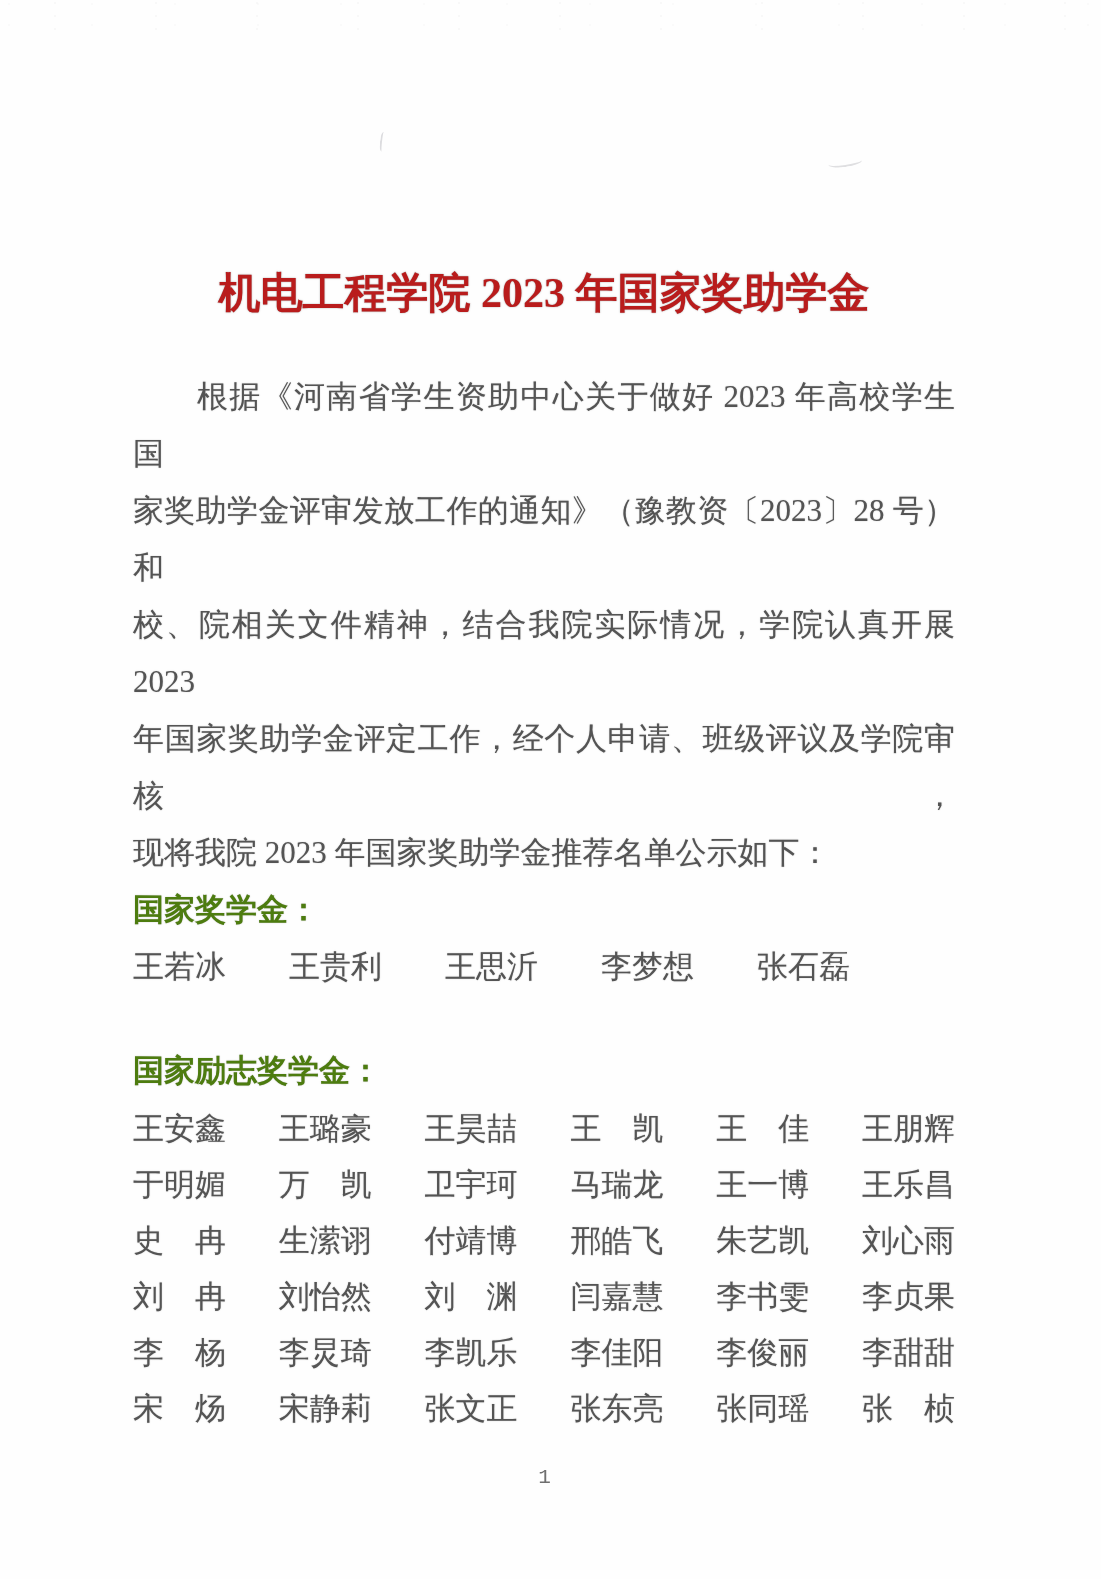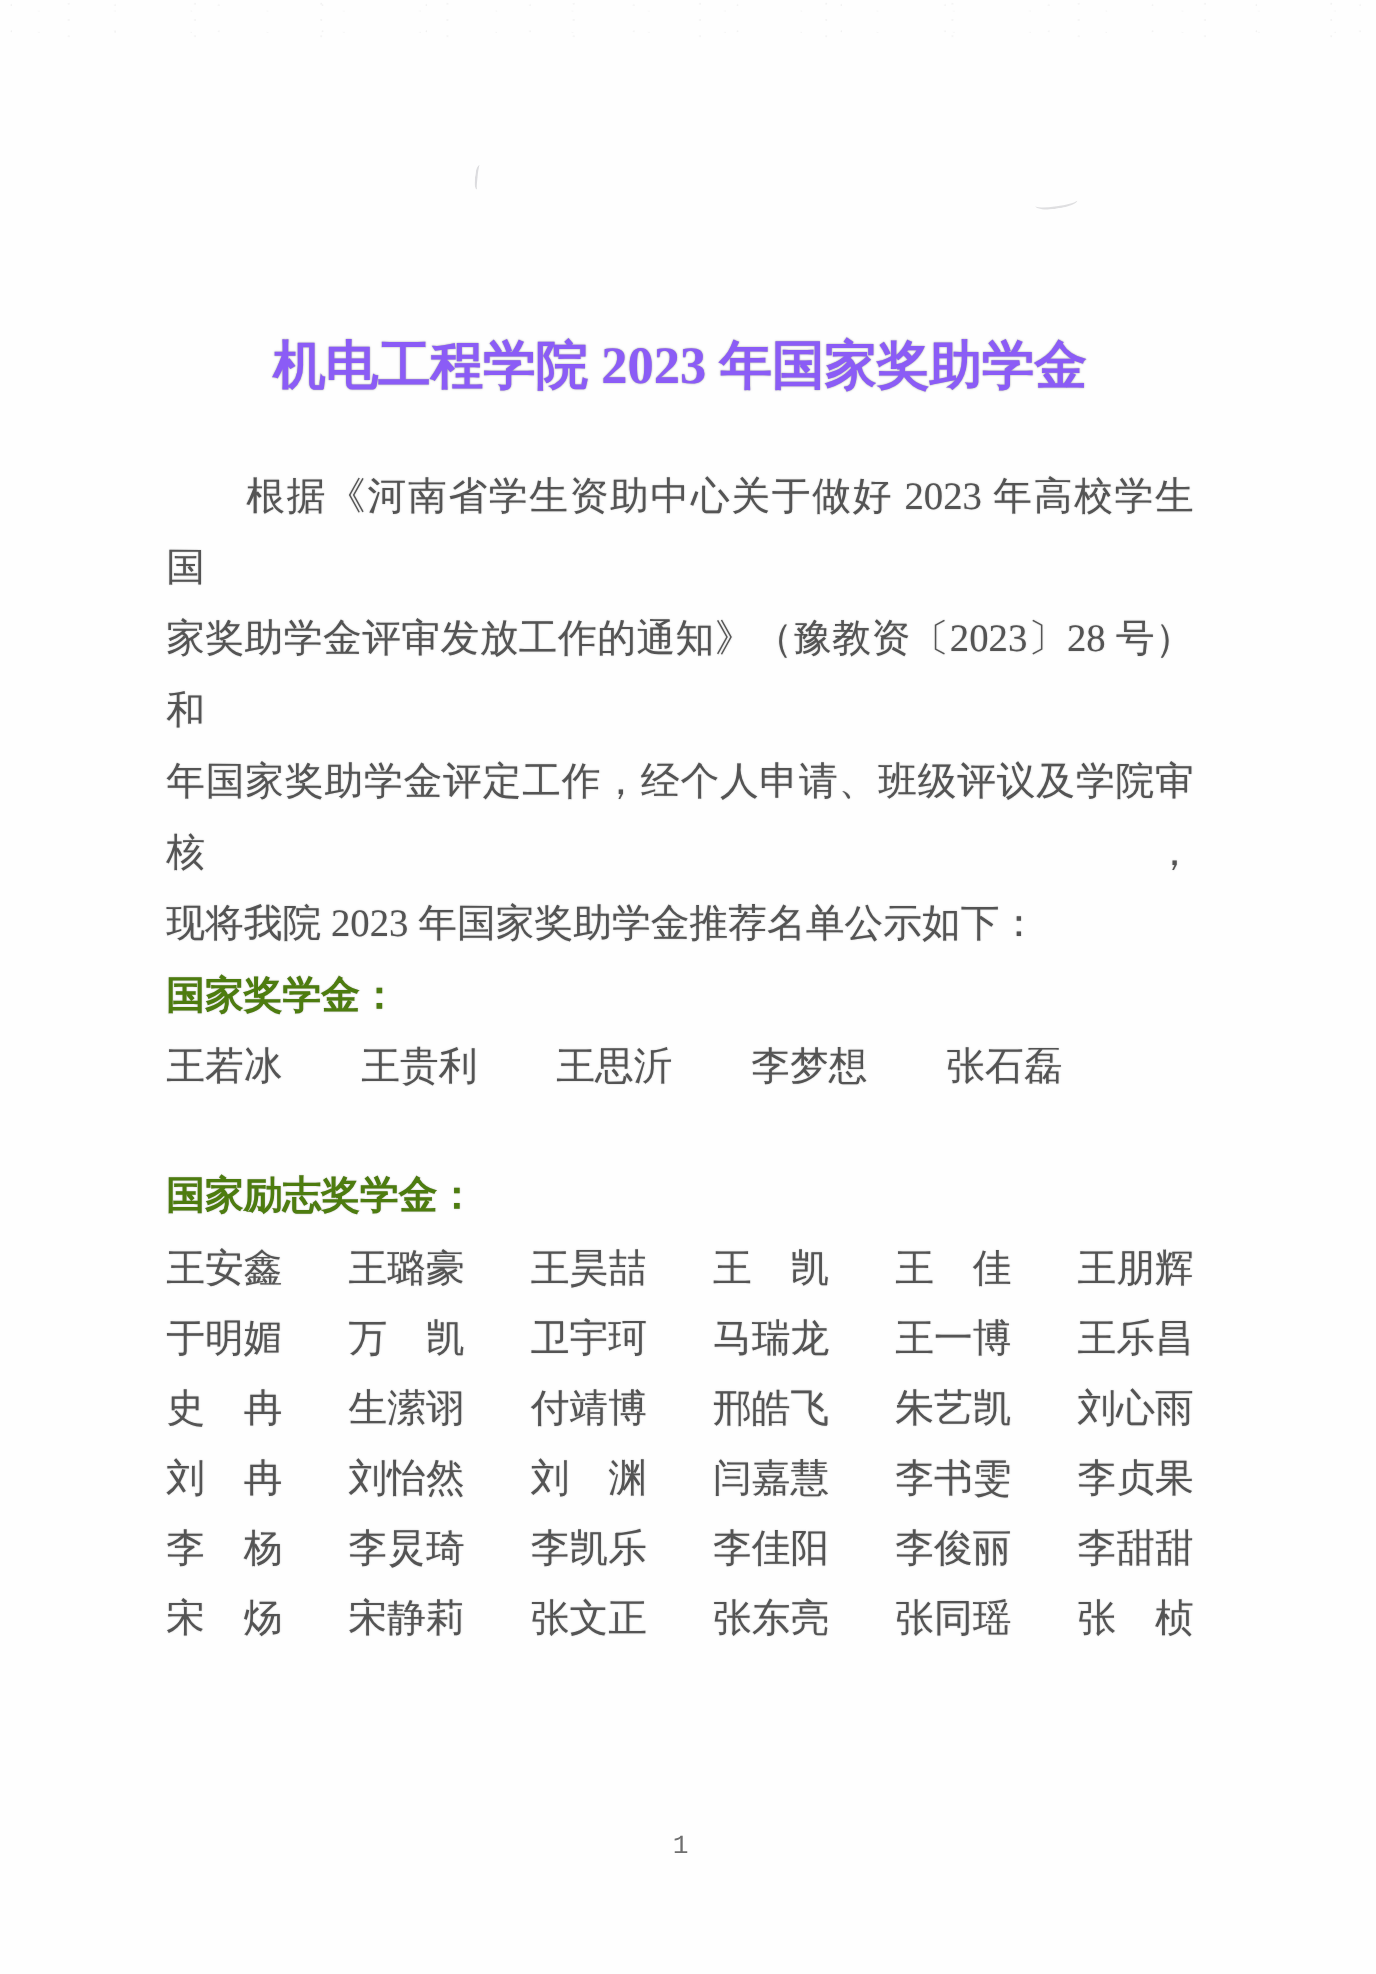--- a/index.html
+++ b/index.html
@@ -43,21 +43,21 @@
     border-bottom: 2px solid #c6c6ca;
     transform: rotate(-8deg);
     border-radius: 50%;
   }
   .title {
     margin: 256px 146px 0 133px;
     text-align: center;
     font-size: 42px;
     font-weight: bold;
     line-height: 74px;
-    color: #8b5cf6;
+    color: #b91c1c;
     text-shadow: 0 0 1.5px rgba(60,60,60,.55);
   }
   .title-line { display: block; }
   .content {
     margin: 38px 146px 0 133px; 
     font-size: 31px;
     color: #545454;
     text-shadow: 0 0 1.2px rgba(90,90,90,.45);
   }
   .para-line {
@@ -104,20 +104,21 @@
 
   <h1 class="title">
     <span class="title-line">机电工程学院 2023 年国家奖助学金</span>
   </h1>
 
   <div class="content">
 
     <div class="para">
       <div class="para-line first">根据《河南省学生资助中心关于做好 2023 年高校学生国</div>
       <div class="para-line">家奖助学金评审发放工作的通知》（豫教资〔2023〕28 号）和</div>
+      <div class="para-line">校、院相关文件精神，结合我院实际情况，学院认真开展 2023</div>
       <div class="para-line">年国家奖助学金评定工作，经个人申请、班级评议及学院审核，</div>
       <div class="para-line last">现将我院 2023 年国家奖助学金推荐名单公示如下：</div>
     </div>
 
     <div class="section-heading">国家奖学金：</div>
 
     <div class="names-inline">
       <span class="name-cell">王若冰</span>
       <span class="name-cell">王贵利</span>
       <span class="name-cell">王思沂</span>

